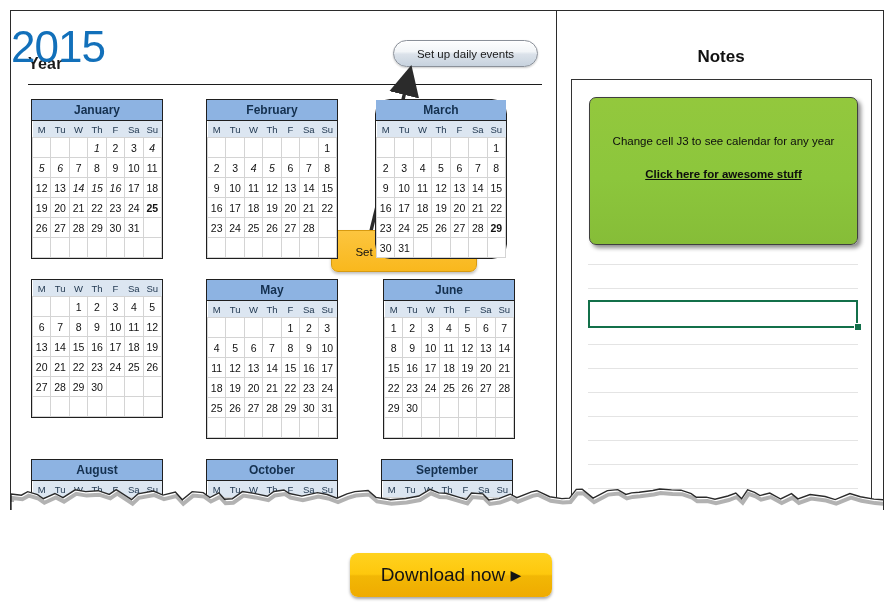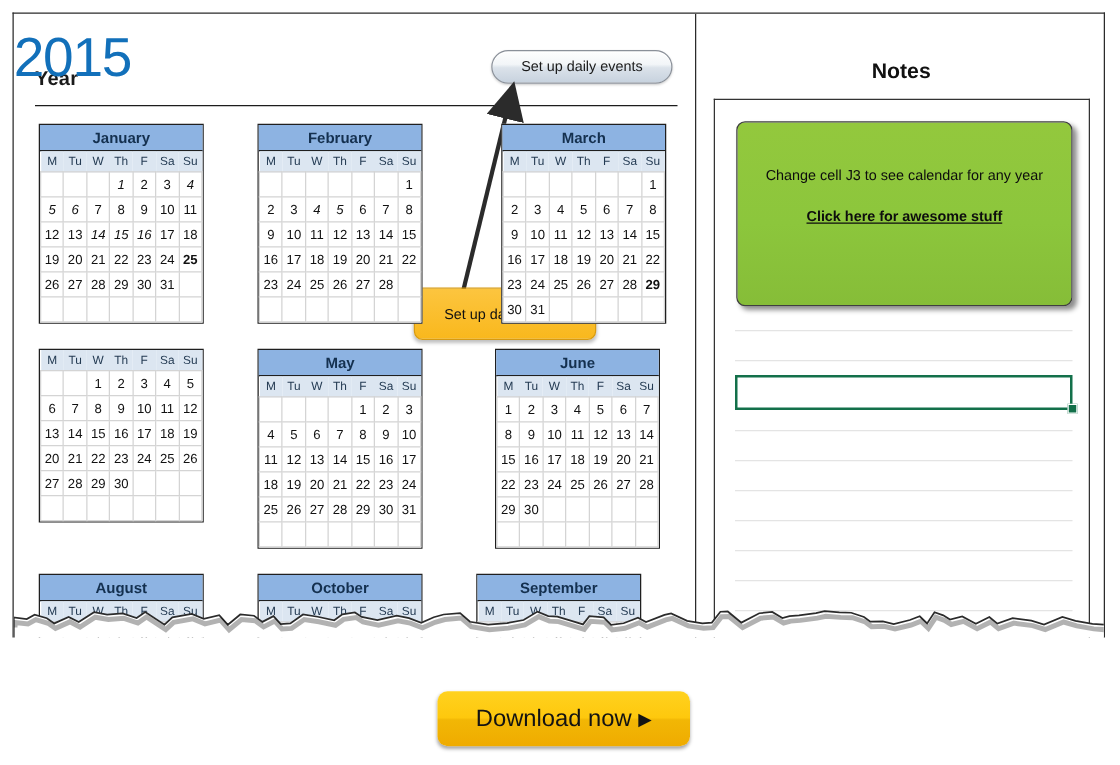--- a/index.html
+++ b/index.html
@@ -386,21 +386,21 @@
                 <td class="blank"></td>
                 <td class="blank"></td>
                 <td class="blank"></td>
                 <td class="blank"></td>
                 <td class="blank"></td>
                 <td class="blank"></td>
               </tr>
             </tbody>
           </table>
         </div>
-        <div class="month" style="left: 390px;">
+        <div class="month" style="left: 364px; border-radius: 15px;">
           <div class="mhead">March</div>
           <table class="mgrid">
             <thead>
               <tr>
                 <th>M</th>
                 <th>Tu</th>
                 <th>W</th>
                 <th>Th</th>
                 <th>F</th>
                 <th>Sa</th>
@@ -603,21 +603,21 @@
                 <td class="blank"></td>
                 <td class="blank"></td>
                 <td class="blank"></td>
                 <td class="blank"></td>
                 <td class="blank"></td>
                 <td class="blank"></td>
               </tr>
             </tbody>
           </table>
         </div>
-        <div class="month" style="left: 385px;">
+        <div class="month" style="left: 372px;">
           <div class="mhead">June</div>
           <table class="mgrid">
             <thead>
               <tr>
                 <th>M</th>
                 <th>Tu</th>
                 <th>W</th>
                 <th>Th</th>
                 <th>F</th>
                 <th>Sa</th>

